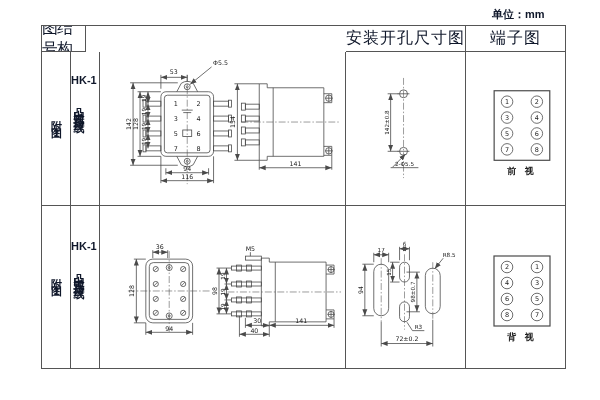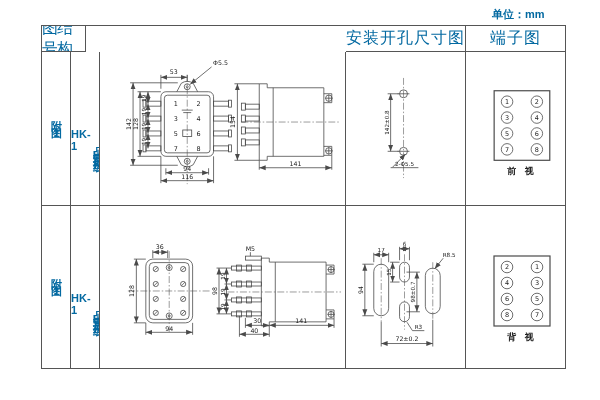--- a/index.html
+++ b/index.html
@@ -1,26 +1,26 @@
 <!DOCTYPE html>
 <html><head>
 <meta charset="utf-8">
 <style>
 html,body{margin:0;padding:0;background:#fff}
-#page{position:relative;width:600px;height:400px;background:#fff;color:#0369a1;
+#page{position:relative;width:600px;height:400px;background:#fff;color:#0f172a;
   font-family:"Liberation Sans","DejaVu Sans",sans-serif;overflow:hidden}
 #unit{position:absolute;top:7px;left:492px;font-size:11px;font-weight:bold}
 #table{position:absolute;left:41px;top:25px;width:523px;height:342px;border:1px solid #555}
 .cell{position:absolute;box-sizing:border-box;border-right:1px solid #555;border-bottom:1px solid #555;overflow:hidden;background:#fff}
 .lastcol{border-right:none}
 .lastrow{border-bottom:none}
 .hcell{display:flex;align-items:center;justify-content:center;font-size:16px;font-weight:normal;letter-spacing:1px}
 .figcell{display:flex;align-items:center;justify-content:center}
 .vtext{writing-mode:vertical-rl;text-orientation:upright;font-size:11px;font-weight:bold;letter-spacing:8px}
-.structcell{display:flex;flex-direction:row;align-items:center}
+.structcell{display:flex;flex-direction:column;align-items:flex-start}
 .model{font-size:11px;font-weight:bold}
 .desc{writing-mode:vertical-rl;text-orientation:upright;font-size:11px;font-weight:bold;letter-spacing:3px;margin-top:12px}
 .cell svg{display:block;width:100%;height:100%}
 .ln{stroke:#4a4a4a;stroke-width:.8;fill:none}
 .lnf{stroke:#4a4a4a;stroke-width:1.2;fill:none}
 .cl{stroke:#4a4a4a;stroke-width:.55;fill:none;stroke-dasharray:7 2 1.5 2}
 .dim{font-size:6.3px;fill:#222;font-family:"DejaVu Sans",sans-serif}
 .dims{font-size:5.7px;fill:#222;font-family:"DejaVu Sans",sans-serif}
 .tnum{font-size:6.5px;fill:#222;font-family:"DejaVu Sans",sans-serif}
 .vlabel{font-size:9px;font-weight:bold;fill:#222;letter-spacing:3px}

